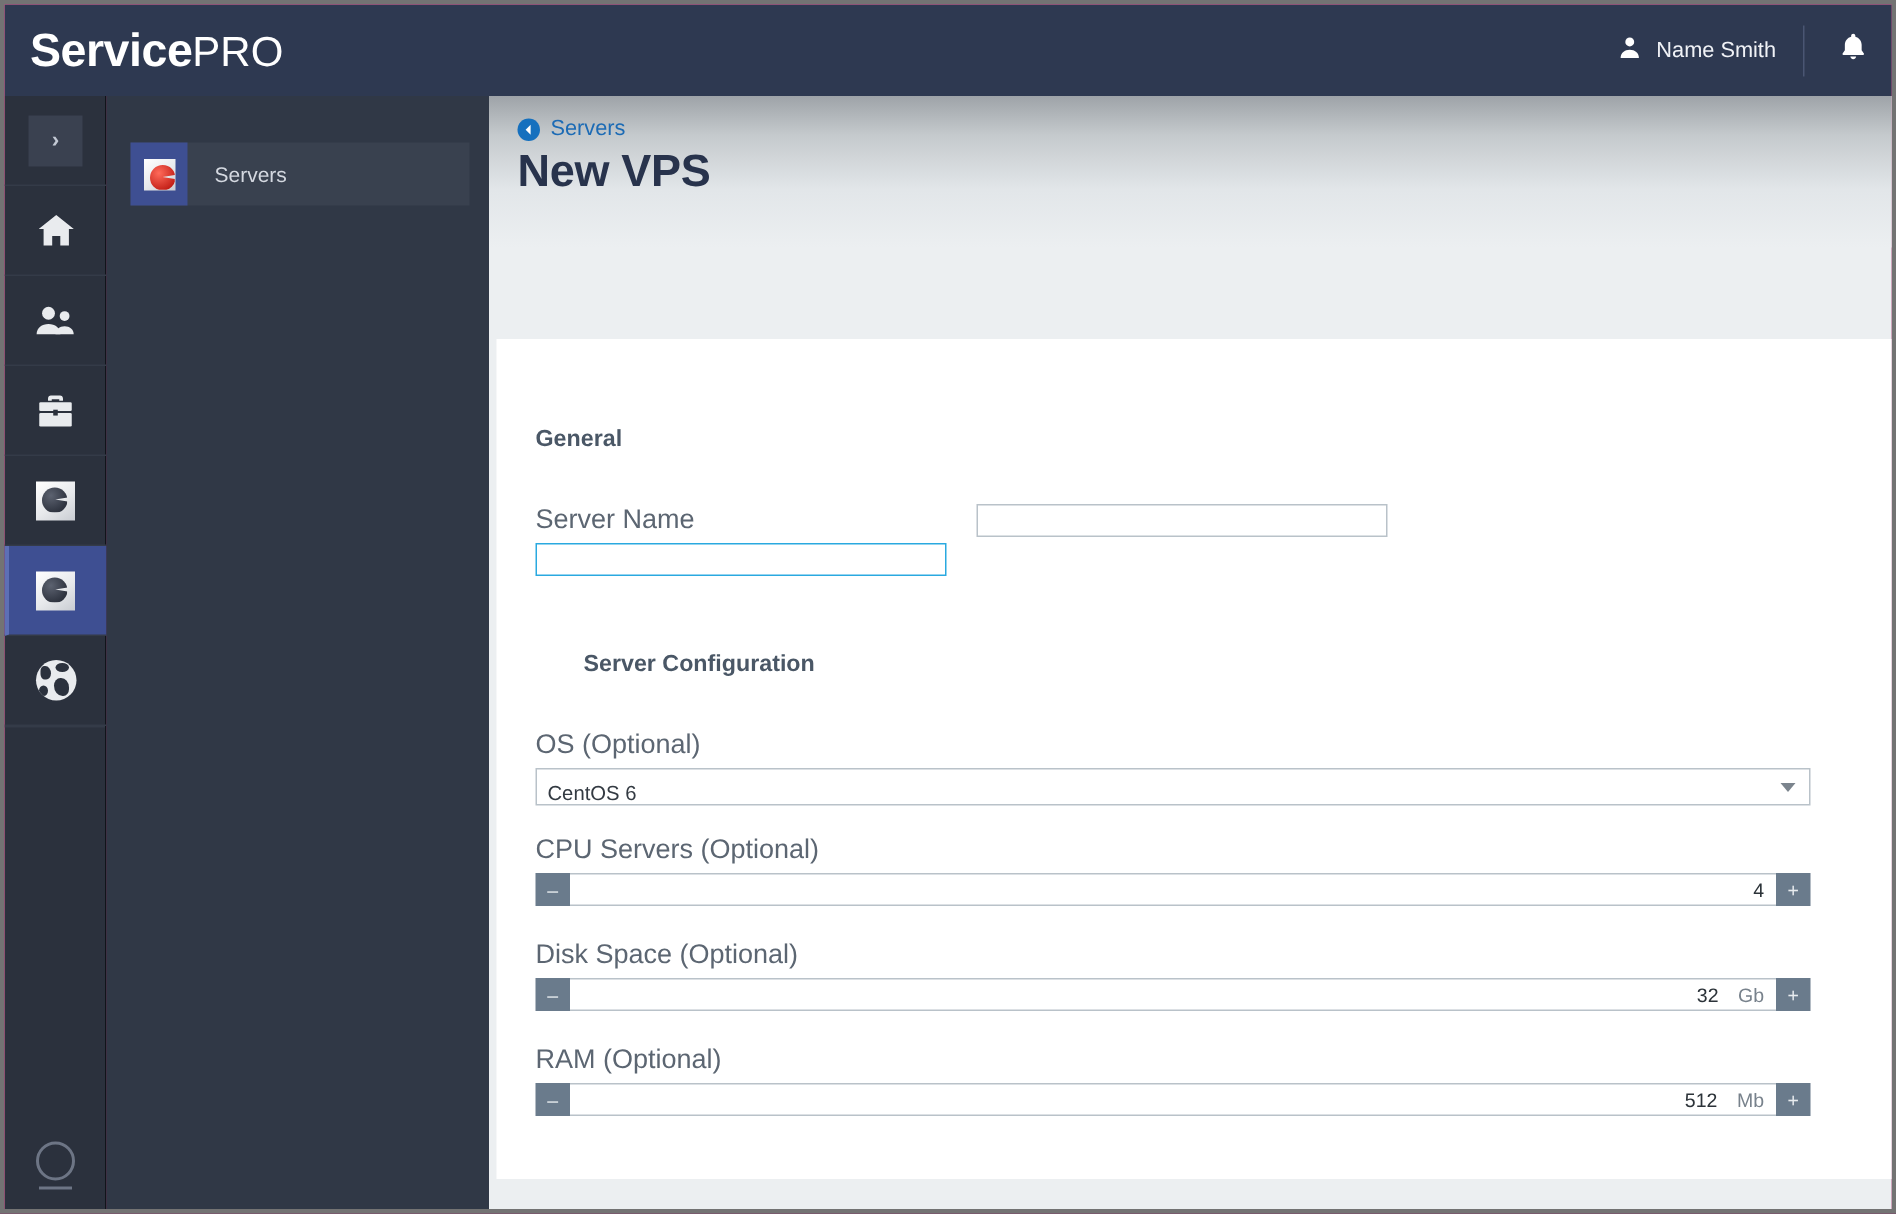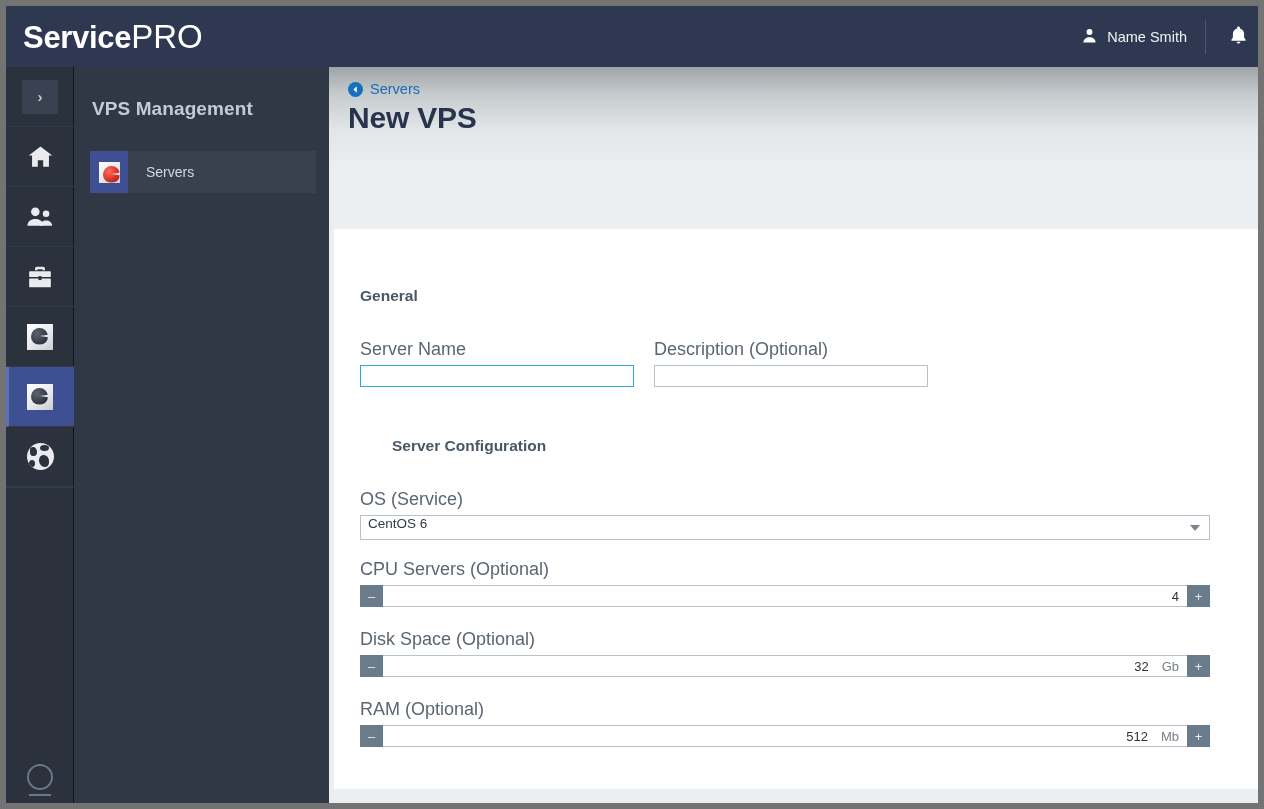--- a/index.html
+++ b/index.html
@@ -6,42 +6,42 @@
   html, body {
     width: 1264px; height: 809px;
     font-family: "Liberation Sans", sans-serif;
     background: #1c2029;
     overflow: hidden;
   }
   #app {
     position: relative;
     width: 1264px; height: 809px;
     background: #ec4899;
-    border: 6px solid #737373;
+    border: 3px solid #737373;
     overflow: hidden;
   }
 
   
   #topbar {
     position: absolute; left: 0; top: 0;
     width: 1264px; height: 61px;
     background: #2e3951;
     display: flex; align-items: center;
     z-index: 30;
   }
   #brand {
     margin-left: 17px;
     font-size: 31px;
     letter-spacing: -0.3px;
     color: #ffffff;
     white-space: nowrap;
     display: flex; align-items: baseline;
   }
   #brand .b1 { font-weight: 600; }
-  #brand .b2 { font-weight: 300; font-size: 33px; letter-spacing: 0px; }
+  #brand .b2 { font-weight: 300; font-size: 28px; letter-spacing: 0px; }
   #topright {
     margin-left: auto;
     display: flex; align-items: center; height: 61px;
   }
   .user-chip {
     display: flex; align-items: center; gap: 9px;
     color: #f0f2f6; font-size: 14.5px;
     padding: 0 18px; height: 61px;
   }
   .divider-v {
@@ -194,21 +194,21 @@
     border: 1px solid #b9c2c9;
     background: #fff;
   }
   .text-input.focused {
     border: 1px solid #2aa9e0;
   }
   .select-box {
     height: 25px; width: 850px;
     border: 1px solid #b9c2c9;
     background: #fff;
-    display: flex; align-items: flex-start;
+    display: flex; align-items: flex-end;
     padding-left: 7px;
     font-size: 13.5px; color: #333a42;
     position: relative;
   }
   .caret {
     position: absolute; right: 9px; top: 50%;
     transform: translateY(-50%);
     width: 0; height: 0;
     border-left: 5px solid transparent;
     border-right: 5px solid transparent;
@@ -333,21 +333,20 @@
 
     <div id="rail-bottom">
       <div style="display:flex;flex-direction:column;align-items:center;">
         <div class="circle-glyph"></div>
         <div class="underbar"></div>
       </div>
     </div>
   </div>
 
   <div id="subnav">
-    <div id="subnav-title">VPS Management</div>
     <div class="subnav-item">
       <div class="subnav-icon-box">
         <span class="cube red" style="width:21px;height:21px;"></span>
       </div>
       <div class="subnav-label">Servers</div>
     </div>
   </div>
 
   <div id="main">
 
@@ -366,28 +365,27 @@
     <div id="card">
 
       <div style="position:absolute;left:26px;top:58px;" class="section-title">General</div>
 
       <div style="position:absolute;left:26px;top:110px;">
         <div class="field-label">Server Name</div>
         <input class="text-input focused" type="text" value="" style="">
       </div>
 
       <div style="position:absolute;left:320px;top:110px;">
-        <div class="field-label">Description (Optional)</div>
         <input class="text-input" type="text" value="" style="">
       </div>
 
       <div style="position:absolute;left:26px;top:208px;margin-left:32px;" class="section-title">Server Configuration</div>
 
       <div style="position:absolute;left:26px;top:260px;">
-        <div class="field-label">OS (Service)</div>
+        <div class="field-label">OS (Optional)</div>
         <div class="select-box">
           <span>CentOS 6</span>
           <span class="caret"></span>
         </div>
       </div>
 
       <div style="position:absolute;left:26px;top:330px;">
         <div class="field-label">CPU Servers (Optional)</div>
         <div class="stepper">
           <div class="step-btn">–</div>

